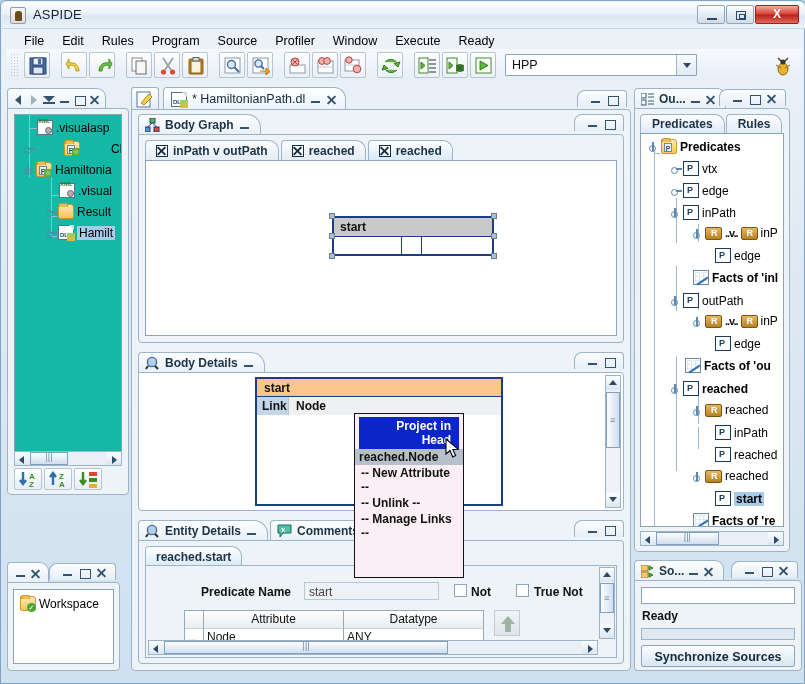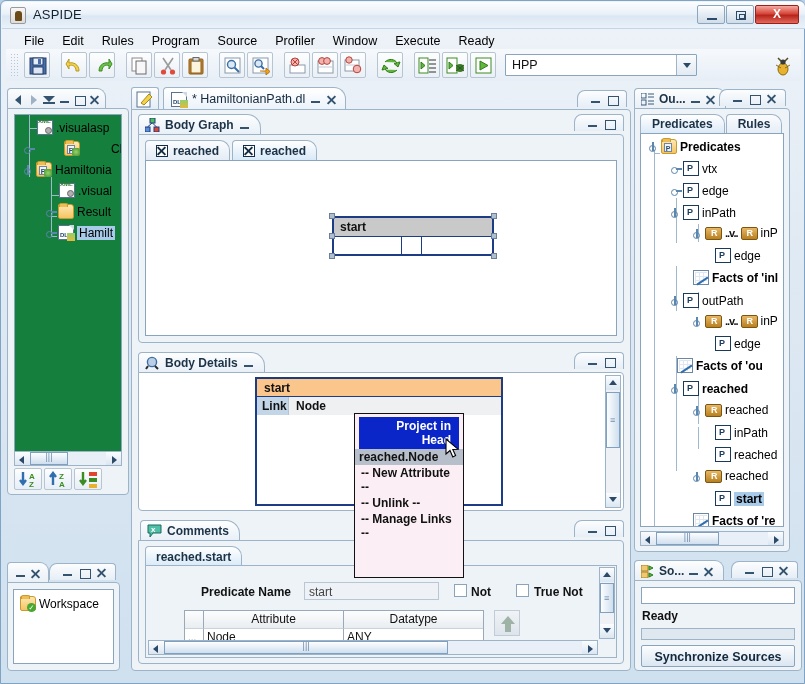--- a/index.html
+++ b/index.html
@@ -117,21 +117,21 @@
   .floatctls {
     position:absolute; right:4px; top:2px; height:17px;
     display:flex; align-items:center; gap:6px; padding:0 8px 0 12px;
     background:linear-gradient(to bottom,#fcfdfe,#e6eef6);
     border:1px solid #9db3c8; border-radius:8px 4px 0 0; border-bottom:none;
   }
 
   
   #leftTop { left:6px; top:86px; width:122px; height:408px; }
   .treebox { position:absolute; left:6px; top:5px; right:6px; bottom:28px;
-             background:#15803d; border:1px solid #8aa4bd; overflow:hidden; }
+             background:#14b8a6; border:1px solid #8aa4bd; overflow:hidden; }
   .tnode { position:absolute; display:flex; align-items:center; gap:3px; white-space:nowrap; font-size:12px;}
   .tnode .lbl { color:#000; }
   .tnode .lbl.sel { background:#a8cbea; padding:0 2px; }
   .handle { width:9px; height:9px; position:relative; }
   .handle:before{content:'';position:absolute;left:0;top:3px;width:5px;height:5px;border:1.5px solid #5b86ad;border-radius:50%;}
   .handle.open:after{content:'';position:absolute;left:3px;top:0px;width:1.5px;height:9px;background:#5b86ad;}
   .handle.closed:after{content:'';position:absolute;left:5px;top:4.2px;width:6px;height:1.5px;background:#5b86ad;}
   .vline{position:absolute;width:1px;background:#9fb8cd;}
   .hline{position:absolute;height:1px;background:#9fb8cd;}
 
@@ -587,20 +587,24 @@
           </div>
         </div>
         <div class="floatctls" style="top:2px;right:4px;">
           <span class="ctl min"></span>
           <span class="ctl max"></span>
         </div>
         <div class="ibody">
           <div class="subtabs">
             <div class="subtab">
               <span class="xbox"></span>
+              <span>inPath v outPath</span>
+            </div>
+            <div class="subtab">
+              <span class="xbox"></span>
               <span>reached</span>
             </div>
             <div class="subtab sel">
               <span class="xbox"></span>
               <span>reached</span>
             </div>
           </div>
 
           <div class="canvas" style="left:6px;top:25px;right:6px;bottom:6px;">
             <div class="gnode" style="left:186px;top:55px;width:162px;height:40px;">
@@ -648,20 +652,29 @@
           <div class="vscroll" style="right:2px;top:2px;bottom:2px;">
             <div class="ar u"></div>
             <div class="thumb" style="top:16px;height:56px;"></div>
             <div class="ar d"></div>
           </div>
         </div>
       </div>
 
       <div class="ipanel" style="left:2px;top:408px;right:2px;bottom:2px;">
         <div class="itabrow">
+          <div class="itab">
+            <svg width="15" height="14" viewBox="0 0 15 14">
+                <circle cx="7" cy="6" r="4.6" fill="#b9cfe6" stroke="#3c6ea5" stroke-width="1.4"></circle>
+                <path d="M3 10 L1 13" stroke="#2a2a2a" stroke-width="2"></path>
+                <path d="M10 10 L13 13" stroke="#2a2a2a" stroke-width="2"></path>
+              </svg>
+            <span>Entity Details</span>
+            <span class="ctl min"></span>
+          </div>
           <div class="itab" style="margin-left:2px;">
             <svg width="15" height="14" viewBox="0 0 15 14">
                 <path d="M1 1 L14 1 L14 9 L6 9 L3 13 L3 9 L1 9 Z" fill="#4fbfa8" stroke="#1d6b5c"></path>
                 <text x="4" y="8" font-size="8" fill="#fff" font-family="Liberation Sans" font-weight="bold">x</text>
               </svg>
             <span>Comments</span>
           </div>
         </div>
         <div class="floatctls" style="top:2px;right:4px;">
           <span class="ctl min"></span>
@@ -837,21 +850,21 @@
               <span class="t">R</span>
             </span>
           <span class="lbl">inP</span>
         </div>
         <div class="tnode" style="left:74px;top:202px;">
           <span class="ic pred">
               <span class="t">P</span>
             </span>
           <span class="lbl">edge</span>
         </div>
-        <div class="tnode" style="left:36px;top:224px;">
+        <div class="tnode" style="left:44px;top:224px;">
           <span class="ic chart"></span>
           <span class="lbl" style="font-weight:bold;">Facts of 'ou</span>
         </div>
 
         <div class="tnode" style="left:30px;top:247px;">
           <span class="handle open"></span>
           <span class="ic pred">
               <span class="t">P</span>
             </span>
           <span class="lbl" style="font-weight:bold;">reached</span>

